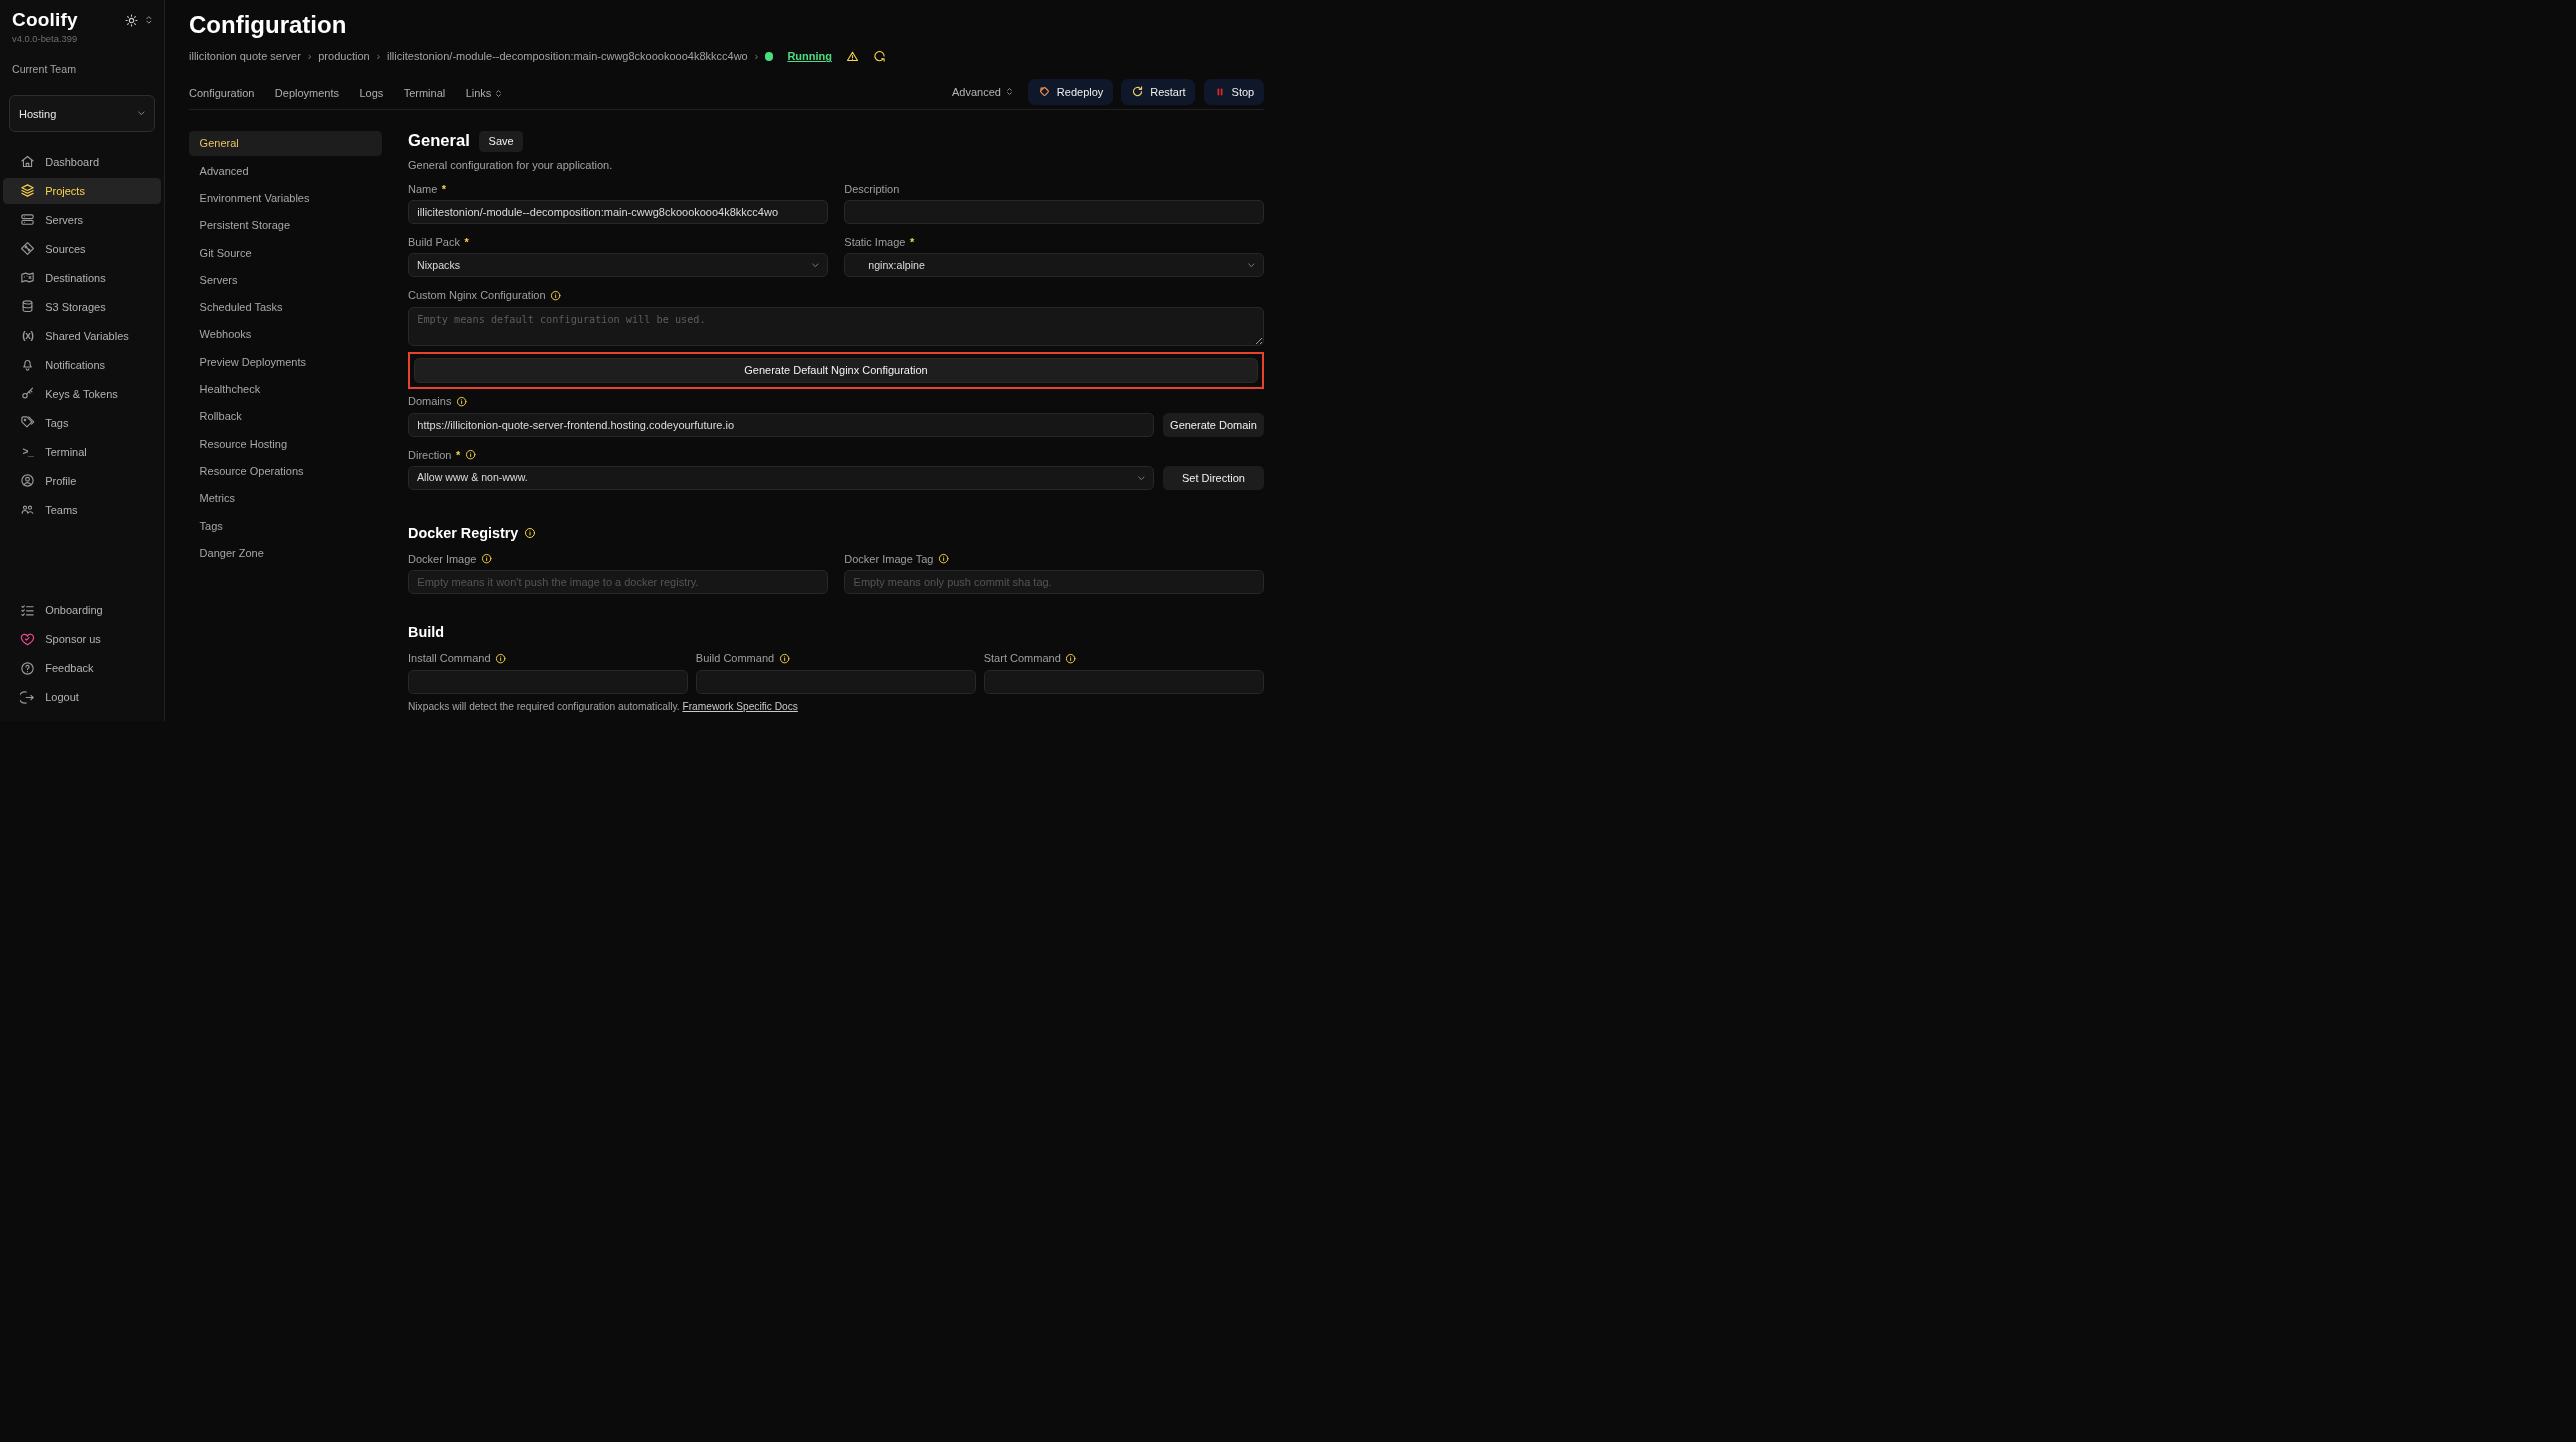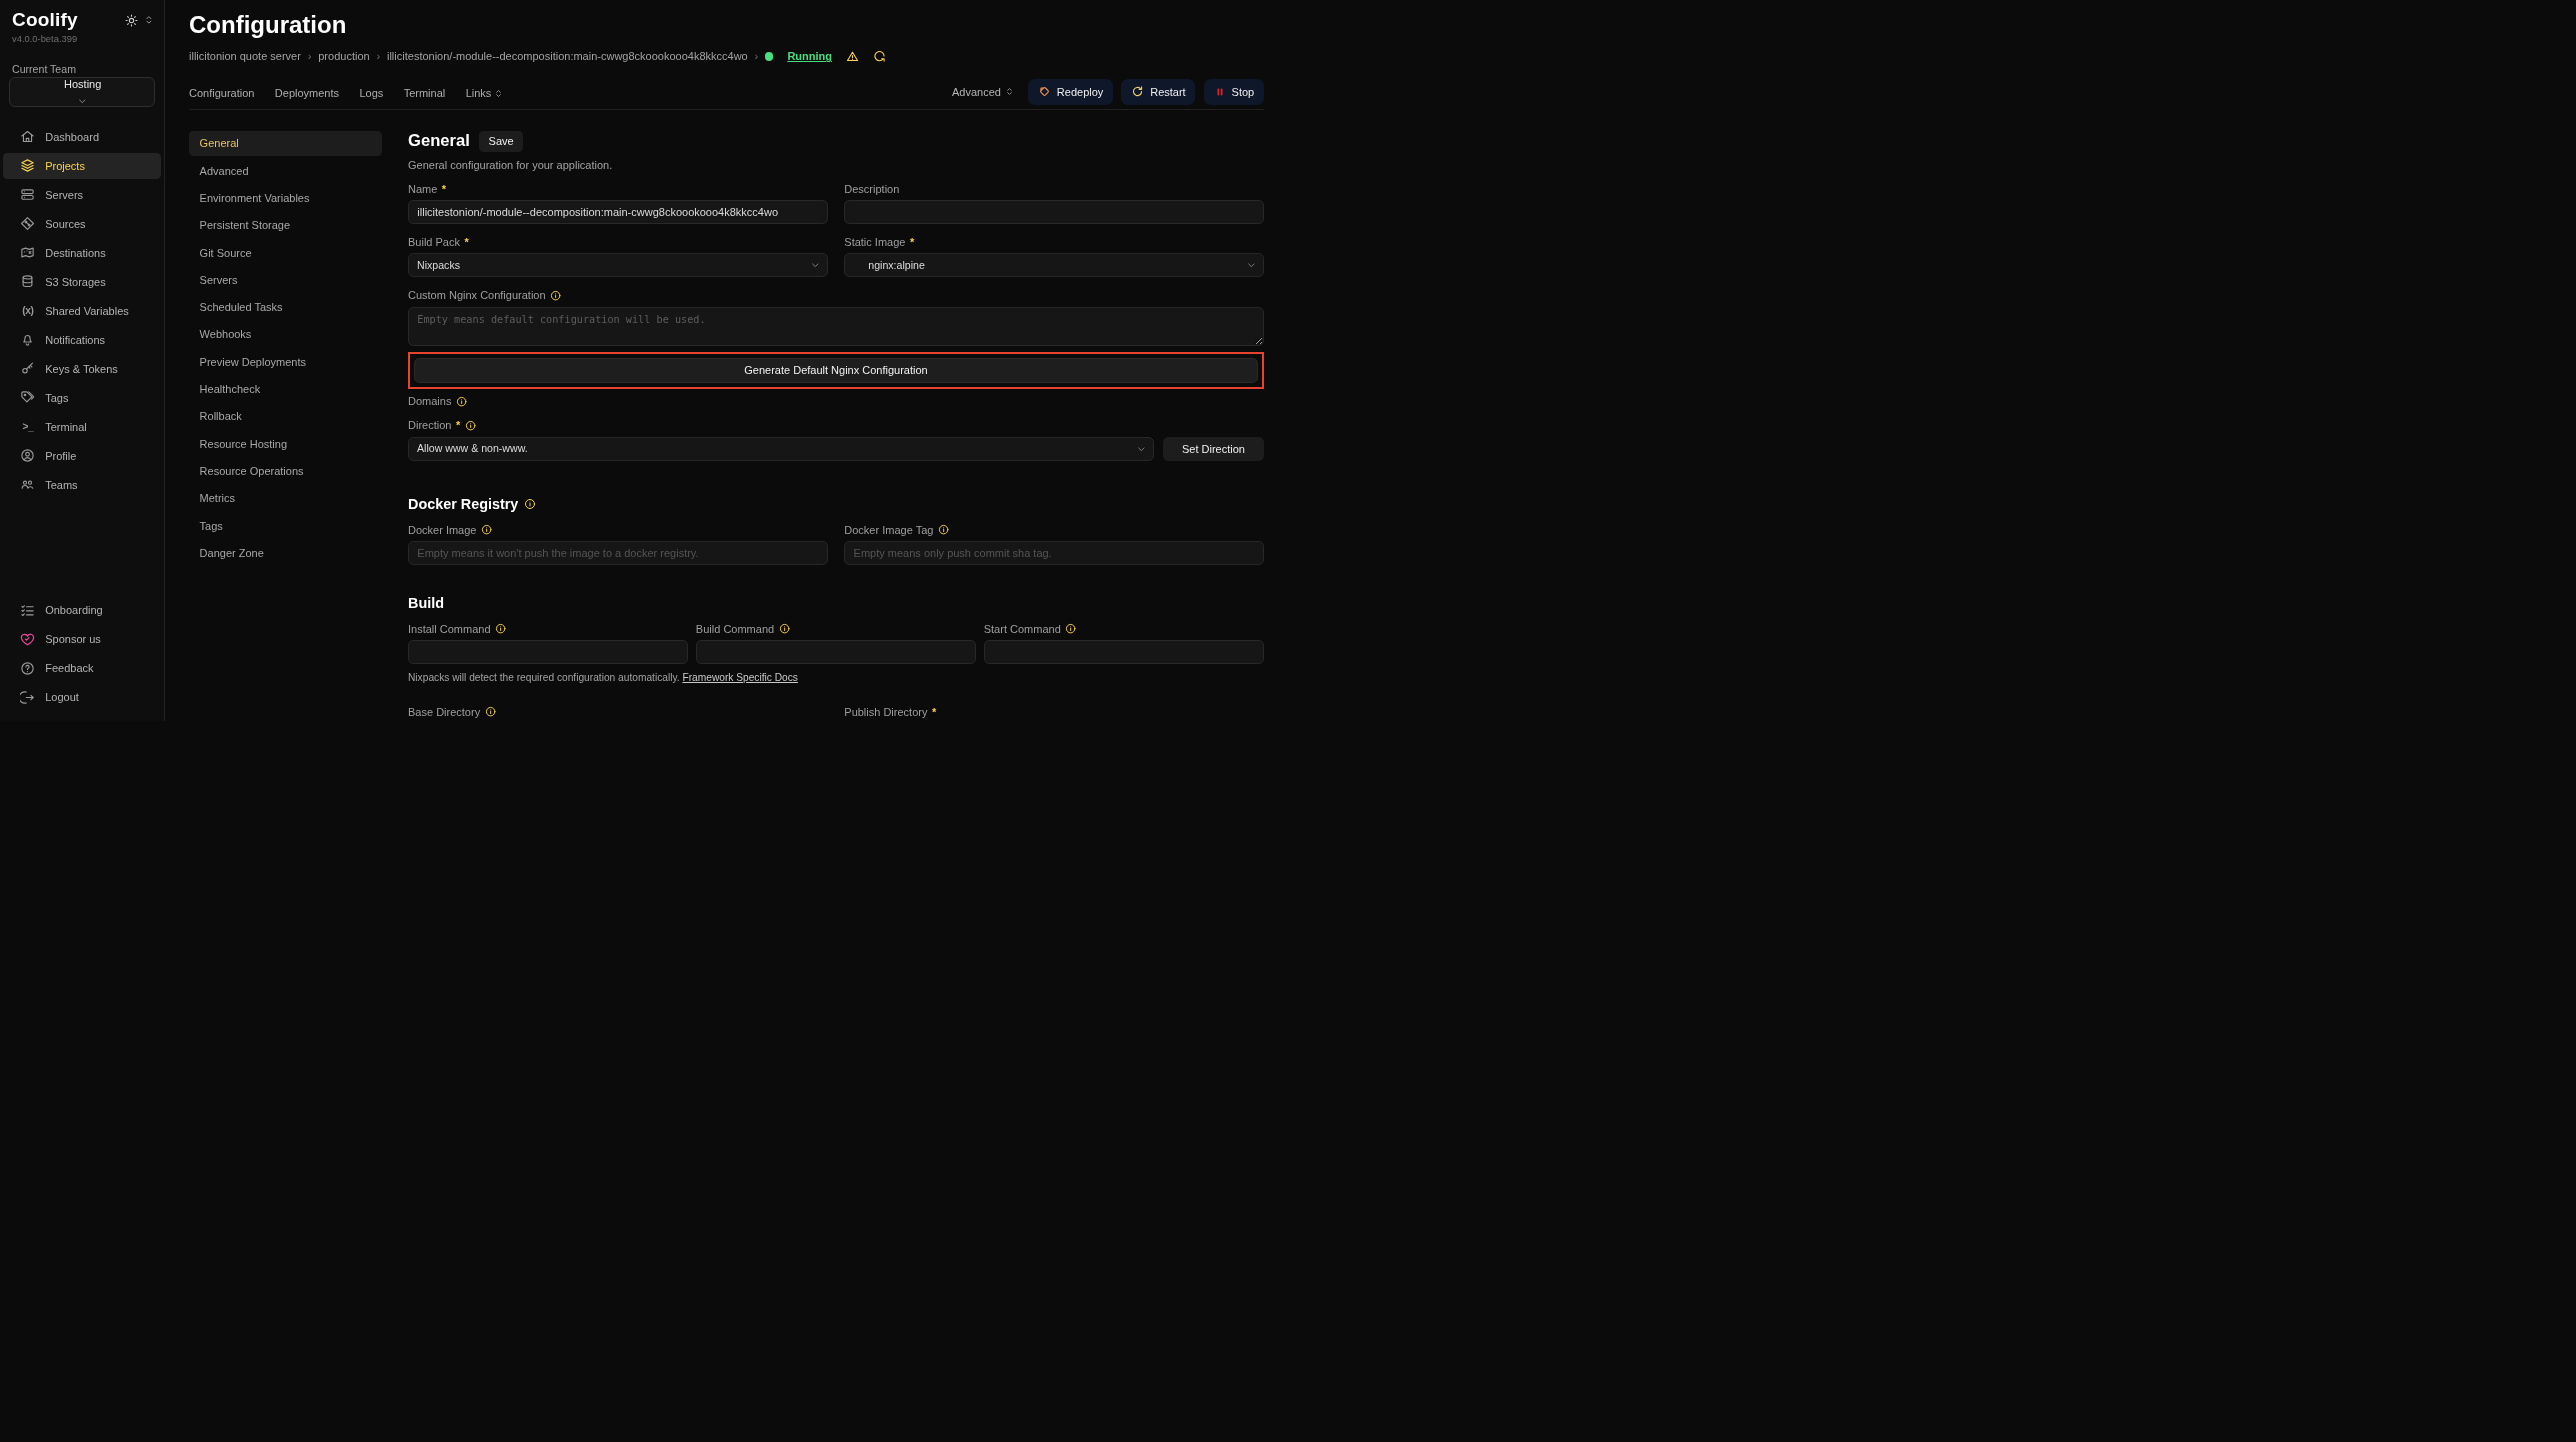--- a/index.html
+++ b/index.html
@@ -16,23 +16,23 @@
     position:relative; width:165px; height:721px; flex:none;
     background:#0e0e0e; border-right:0.8px solid #222;
     padding:9px 0 0 0;
   }
   .logo-row { display:flex; align-items:flex-start; justify-content:space-between; padding:0 10.6px 0 12px; }
   .logo { font-size:19px; font-weight:700; color:#fff; letter-spacing:0.2px; }
   .logo-icons { display:flex; align-items:center; gap:6px; margin-top:4.5px; color:#cfcfcf; }
   .version { padding:1.5px 12px 0; font-size:9.4px; color:#6f6f6f; }
   .team-label { padding:19.6px 12px 0; font-size:10.6px; color:#a3a3a3; }
   .team-select {
-    margin:2px 9px 0; height:30px; display:flex; align-items:center; justify-content:space-between;
+    margin:20px 9px 0; height:37px; display:flex; align-items:center; justify-content:space-between;
     background:#141414; border:0.8px solid #2e2e2e; border-radius:6px; padding:0 7.6px 0 9px;
-    color:#e8e8e8; font-size:11px; cursor:pointer;flex-direction:column;
+    color:#e8e8e8; font-size:11px; cursor:pointer;
   }
   .nav { margin-top:16.6px; padding:0 3px; }
   .nav-item {
     display:flex; align-items:center; gap:9px; height:26px; margin-bottom:3px;
     padding:0 9px 0 16.6px; border-radius:4.5px; color:#b3b3b3; cursor:pointer; font-size:11px;
   }
   .nav-item .nav-ic { width:16.6px; height:16.6px; display:flex; align-items:center; justify-content:center; color:#9a9a9a; flex:none; }
   .nav-item.active { background:#242424; color:#fcd34d; }
   .nav-item.active .nav-ic { color:#fcd34d; }
   .nav-ic.txt { font-weight:700; font-size:10.2px; letter-spacing:-0.4px; }
@@ -470,20 +470,24 @@
         <div class="fld-label" style="margin-top:6.8px">
           <span>Domains</span>
           <span class="info-ic">
               <svg width="11.3" height="11.3" viewBox="0 0 24 24" fill="none" stroke="currentColor" stroke-width="2" stroke-linecap="round">
                 <circle cx="12" cy="12" r="9"></circle>
                 <path d="M12 11v5"></path>
                 <path d="M12 8h.01"></path>
               </svg>
             </span>
         </div>
+        <div class="inline-row">
+          <input class="fld grow" value="https://illicitonion-quote-server-frontend.hosting.codeyourfuture.io" style="">
+          <button class="side-btn">Generate Domain</button>
+        </div>
 
         <div class="fld-label">
           <span>Direction</span>
             <span class="req">*</span>
           <span class="info-ic">
               <svg width="11.3" height="11.3" viewBox="0 0 24 24" fill="none" stroke="currentColor" stroke-width="2" stroke-linecap="round">
                 <circle cx="12" cy="12" r="9"></circle>
                 <path d="M12 11v5"></path>
                 <path d="M12 8h.01"></path>
               </svg>

